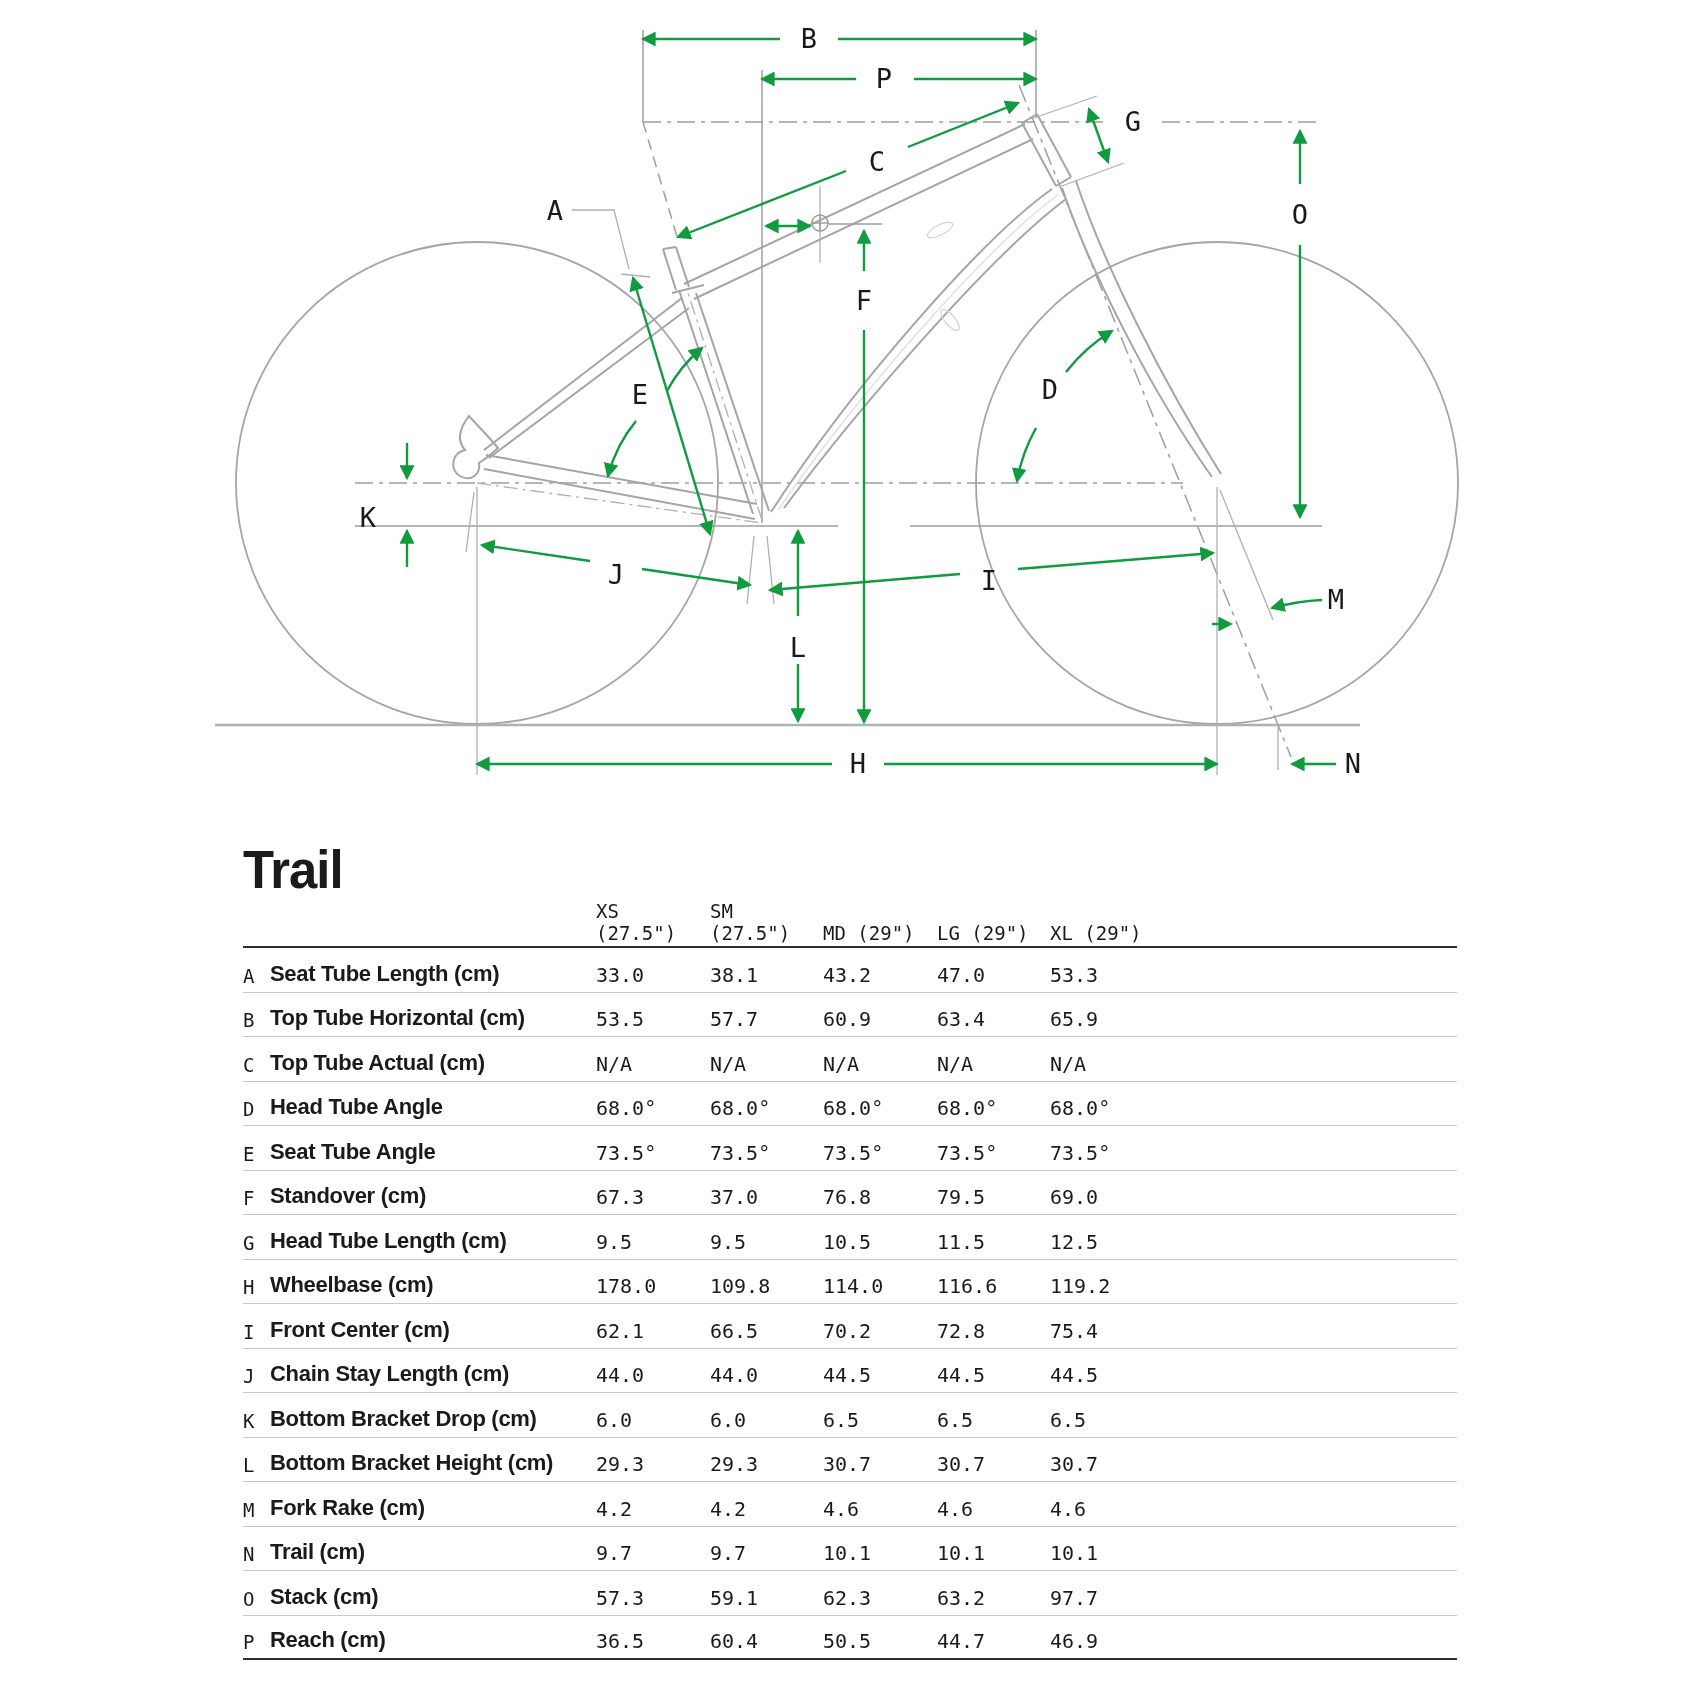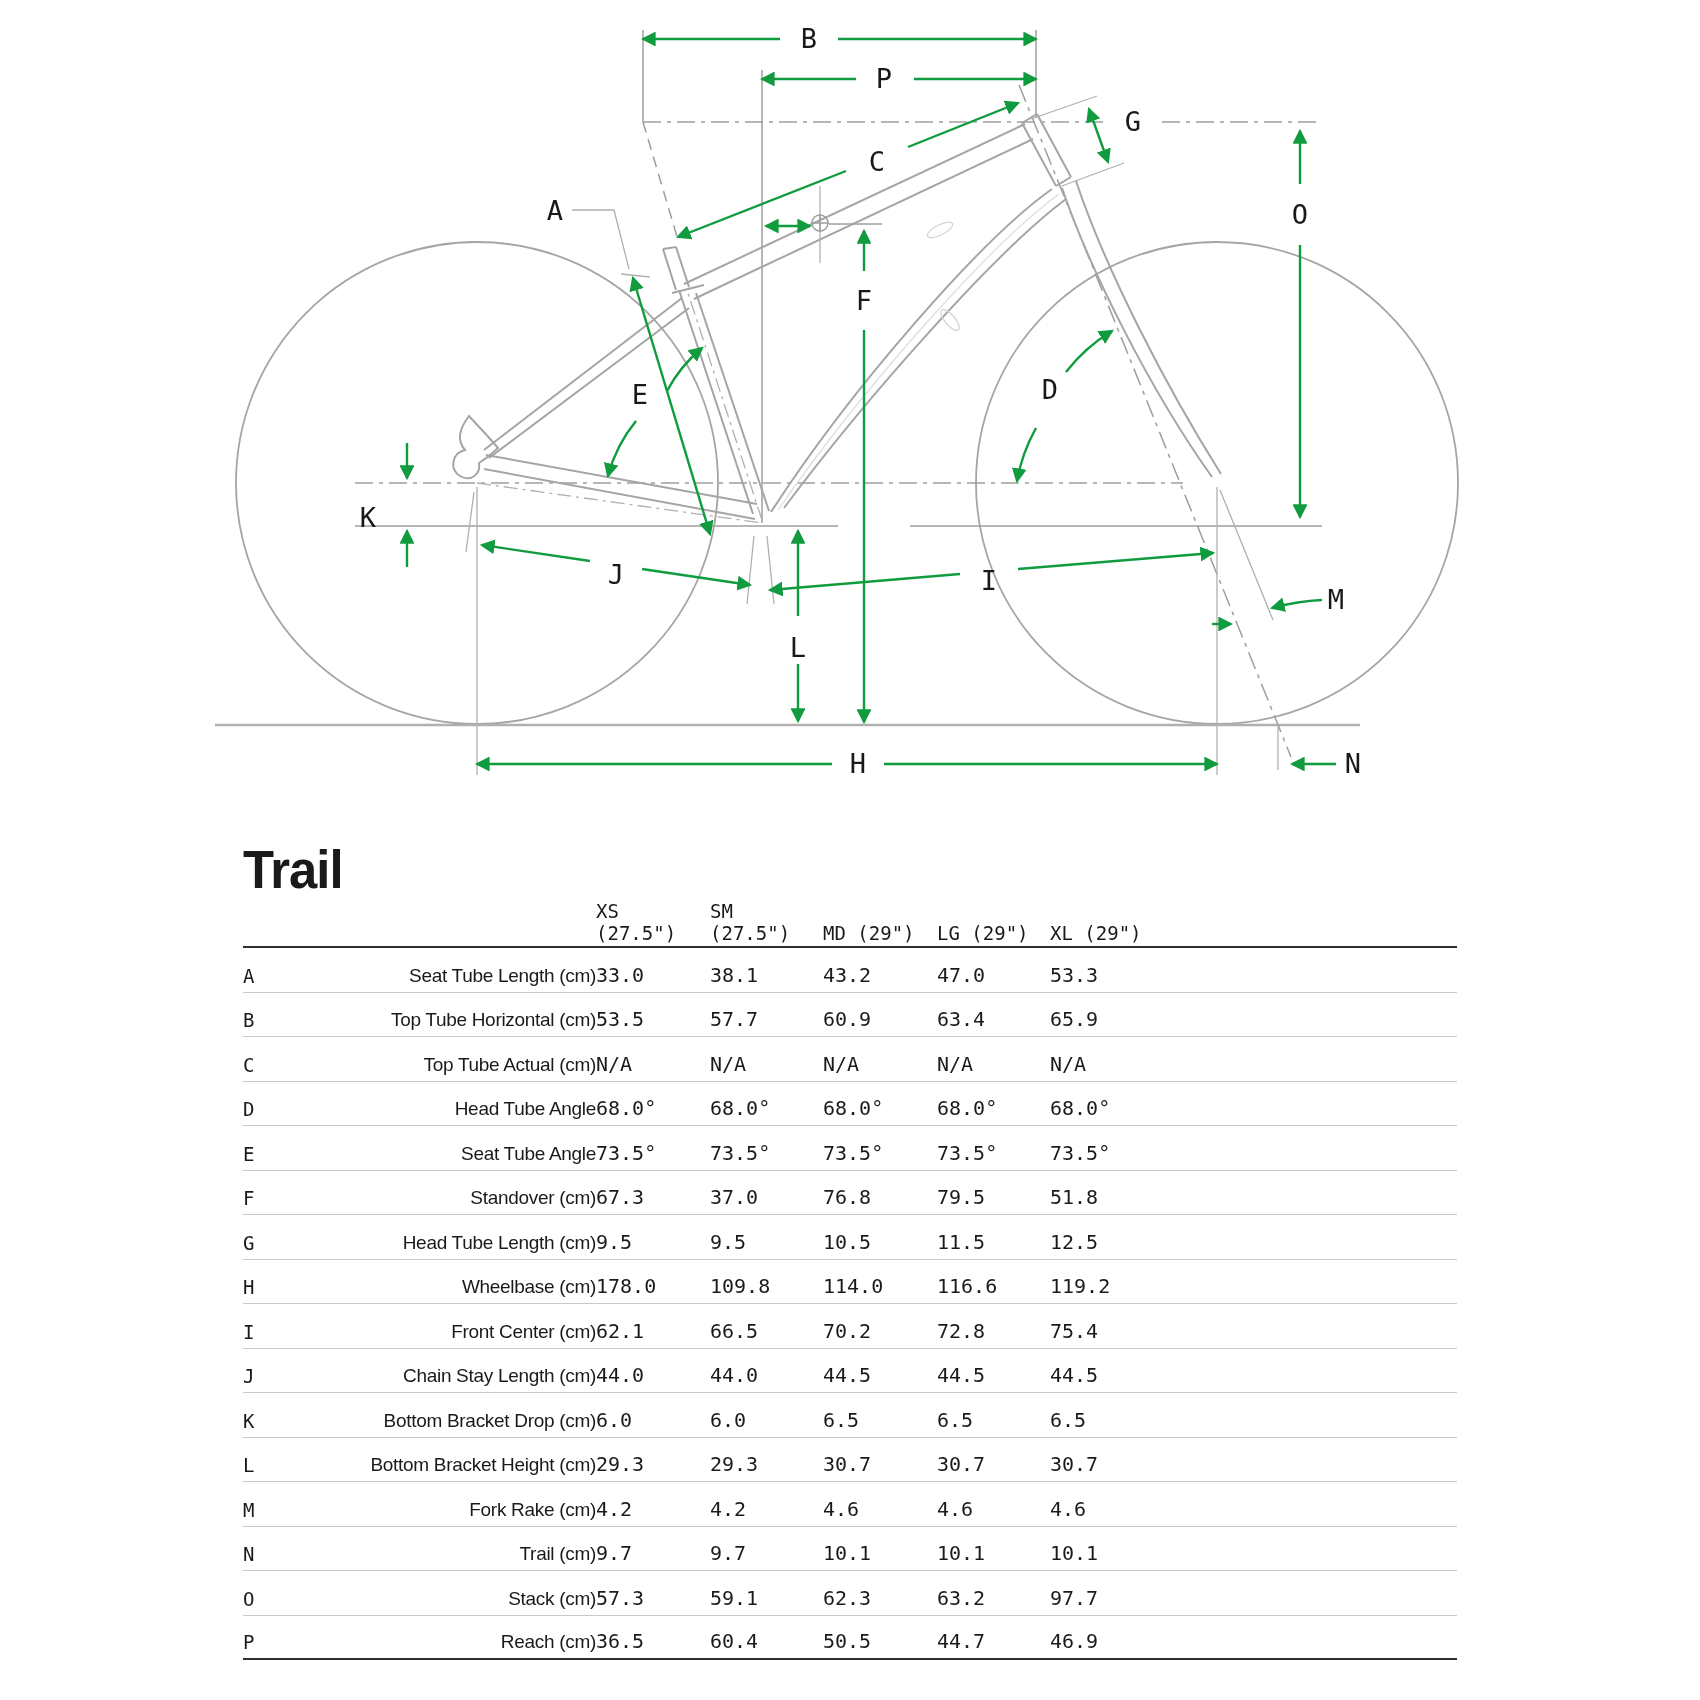--- a/index.html
+++ b/index.html
@@ -18,21 +18,21 @@
          display:grid;grid-template-columns:27px 326px 114px 113px 114px 113px 1fr;
          align-items:end;padding-bottom:6px;box-sizing:border-box;
          border-bottom:2px solid #2f2f2f;
          font-family:"DejaVu Sans Mono",monospace;font-size:19px;}
   .rows{position:absolute;left:243px;top:948px;width:1214px;}
   .trow{display:grid;grid-template-columns:27px 326px 114px 113px 114px 113px 1fr;
         height:44.5px;align-items:end;padding-bottom:5px;box-sizing:border-box;
         border-bottom:1px solid #c9c9c9;}
   .trow:last-child{border-bottom:2px solid #2f2f2f;}
   .cell.letter{font-family:"DejaVu Sans Mono",monospace;font-size:19px;}
-  .cell.name{font-weight:normal;font-size:19px;letter-spacing:-.3px;text-align:right;}
+  .cell.name{font-weight:bold;font-size:22px;letter-spacing:-.3px;}
   .cell.val{font-family:"DejaVu Sans Mono",monospace;font-size:20px;}
 </style>
 </head>
 <body>
 
 <div class="canvas">
 
   <svg width="1700" height="800" viewBox="0 0 1700 800" style="position:absolute;left:0;top:0;">
     <defs>
       <marker id="ah" viewBox="0 0 10 10" refX="8.5" refY="5" markerWidth="6.2" markerHeight="6.2" orient="auto-start-reverse">
@@ -249,21 +249,21 @@
       <span class="cell val">73.5°</span>
     </div>
 
     <div class="trow">
       <span class="cell letter">F</span>
       <span class="cell name">Standover (cm)</span>
       <span class="cell val">67.3</span>
       <span class="cell val">37.0</span>
       <span class="cell val">76.8</span>
       <span class="cell val">79.5</span>
-      <span class="cell val">51.8</span>
+      <span class="cell val">69.0</span>
     </div>
 
     <div class="trow">
       <span class="cell letter">G</span>
       <span class="cell name">Head Tube Length (cm)</span>
       <span class="cell val">9.5</span>
       <span class="cell val">9.5</span>
       <span class="cell val">10.5</span>
       <span class="cell val">11.5</span>
       <span class="cell val">12.5</span>

